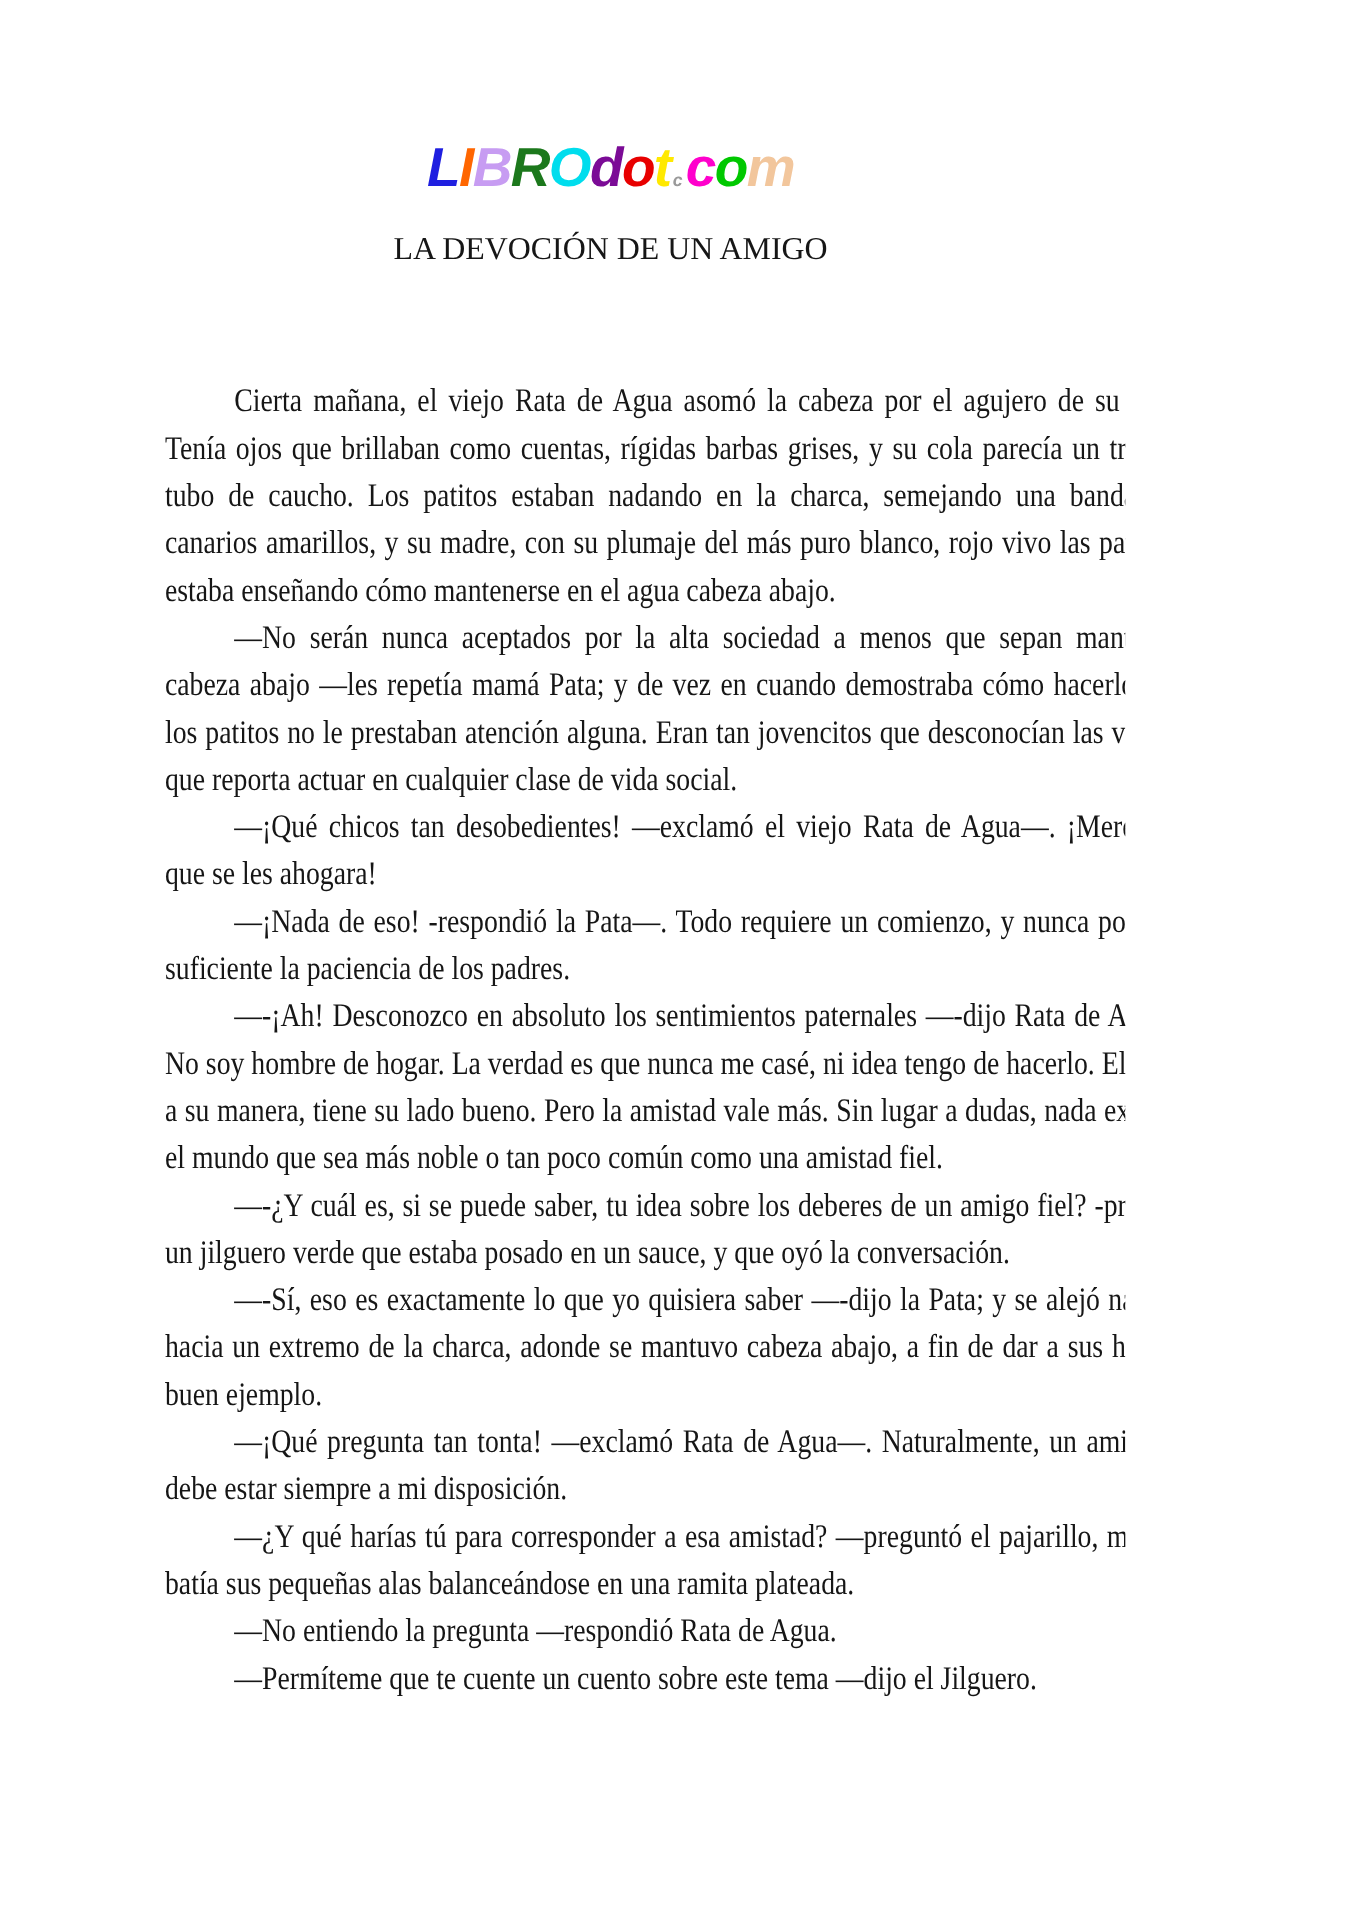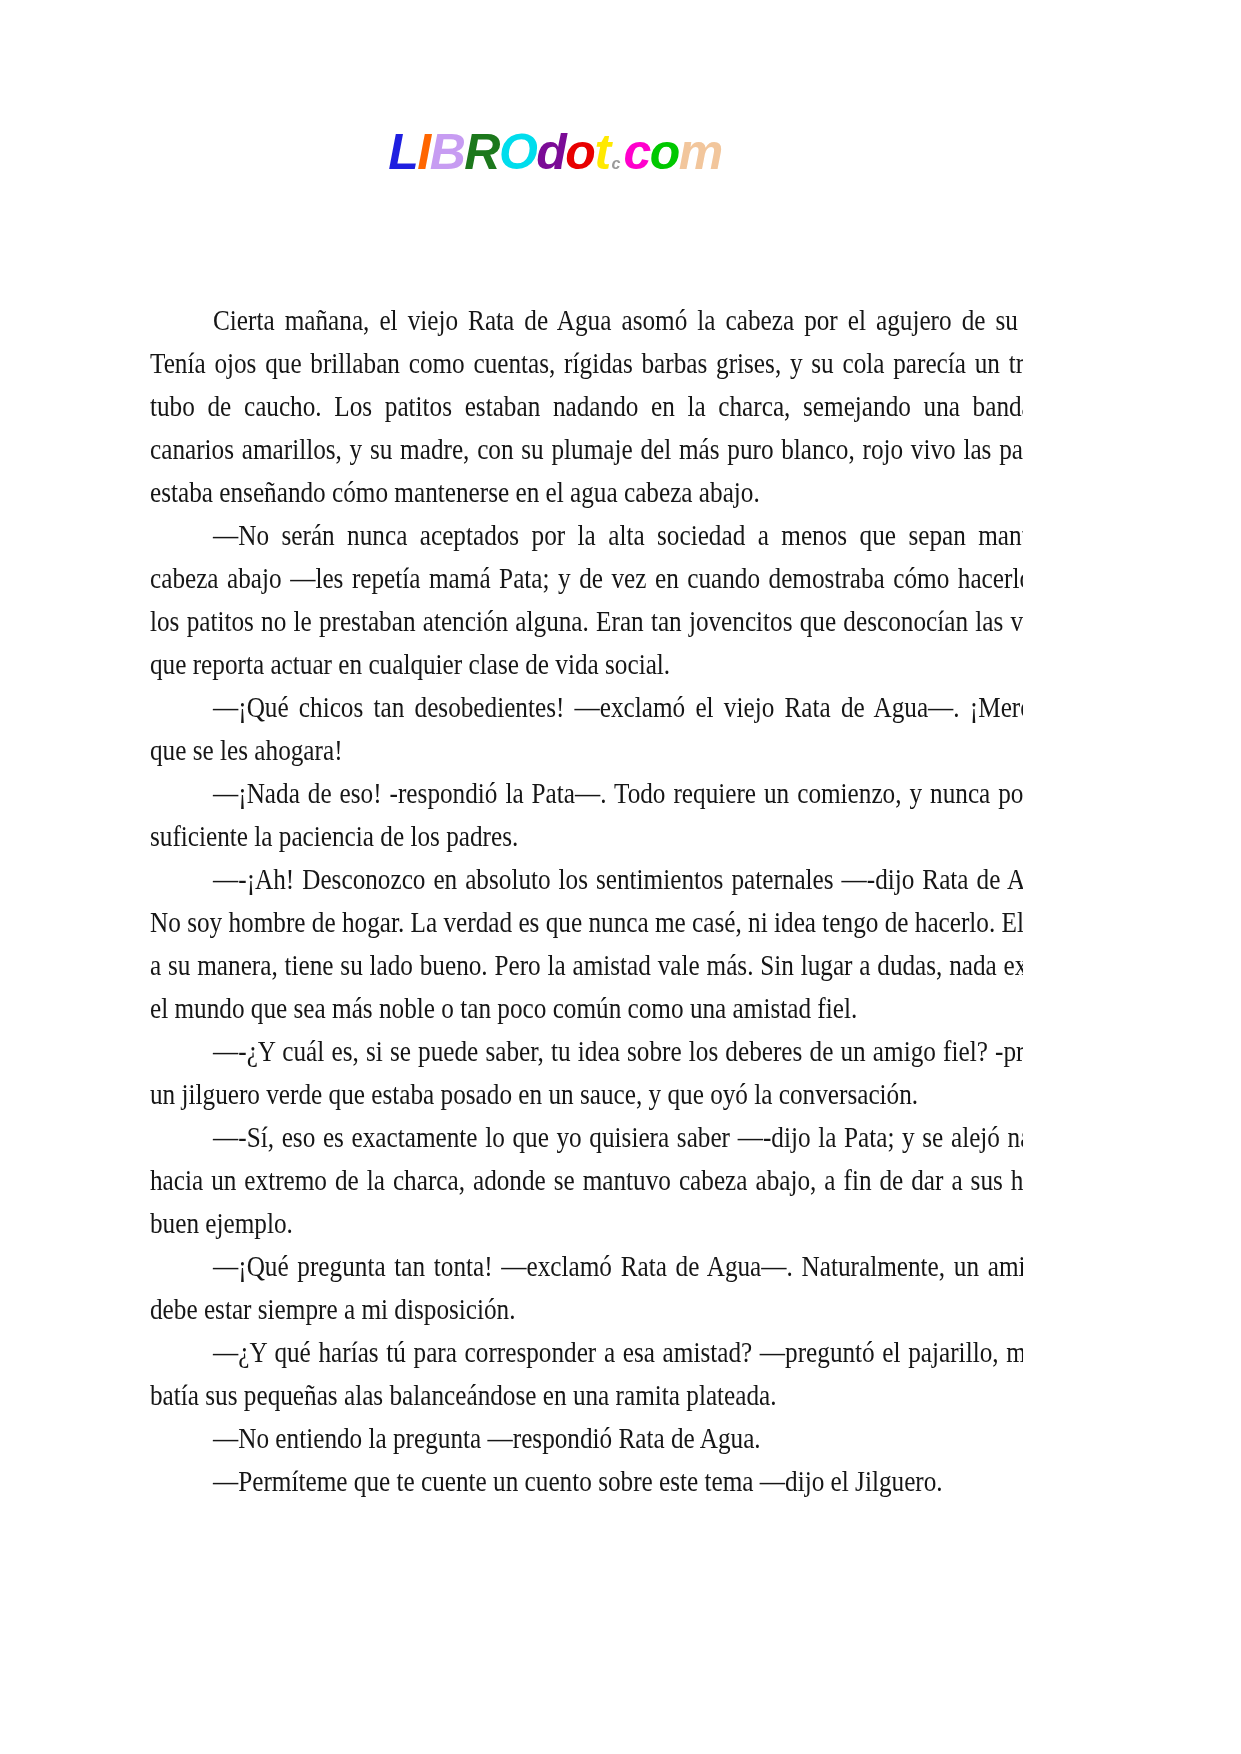--- a/index.html
+++ b/index.html
@@ -68,20 +68,21 @@
     text-align: justify;
     text-indent: 75px;
   }
 </style>
 </head>
 <body>
 
 <div class="page">
   <div class="header">
     <div class="logo"><span class="logo-letter" style="color: rgb(31, 31, 224);">L</span><span class="logo-letter" style="color: rgb(255, 102, 0);">I</span><span class="logo-letter" style="color: rgb(199, 156, 242);">B</span><span class="logo-letter" style="color: rgb(28, 120, 28);">R</span><span class="logo-letter" style="color: rgb(0, 221, 237);">O</span><span class="logo-letter" style="color: rgb(123, 11, 150);">d</span><span class="logo-letter" style="color: rgb(232, 0, 0);">o</span><span class="logo-letter" style="color: rgb(255, 233, 0);">t</span><span class="logo-letter small" style="color: rgb(154, 154, 154);">c</span><span class="logo-letter" style="color: rgb(255, 0, 204);">c</span><span class="logo-letter" style="color: rgb(0, 200, 0);">o</span><span class="logo-letter" style="color: rgb(242, 198, 156);">m</span></div>
+    <div class="title">LA DEVOCIÓN DE UN AMIGO</div>
   </div>
   <div class="content">
       <p>Cierta mañana, el viejo Rata de Agua asomó la cabeza por el agujero de su cueva. Tenía ojos que brillaban como cuentas, rígidas barbas grises, y su cola parecía un trozo de tubo de caucho. Los patitos estaban nadando en la charca, semejando una bandada de canarios amarillos, y su madre, con su plumaje del más puro blanco, rojo vivo las patas, les estaba enseñando cómo mantenerse en el agua cabeza abajo.</p>
       <p>—No serán nunca aceptados por la alta sociedad a menos que sepan mantenerse cabeza abajo —les repetía mamá Pata; y de vez en cuando demostraba cómo hacerlo. Pero los patitos no le prestaban atención alguna. Eran tan jovencitos que desconocían las ventajas que reporta actuar en cualquier clase de vida social.</p>
       <p>—¡Qué chicos tan desobedientes! —exclamó el viejo Rata de Agua—. ¡Merecerían que se les ahogara!</p>
       <p>—¡Nada de eso! -respondió la Pata—. Todo requiere un comienzo, y nunca podrá ser suficiente la paciencia de los padres.</p>
       <p>—-¡Ah! Desconozco en absoluto los sentimientos paternales —-dijo Rata de Agua—. No soy hombre de hogar. La verdad es que nunca me casé, ni idea tengo de hacerlo. El Amor, a su manera, tiene su lado bueno. Pero la amistad vale más. Sin lugar a dudas, nada existe en el mundo que sea más noble o tan poco común como una amistad fiel.</p>
       <p>—-¿Y cuál es, si se puede saber, tu idea sobre los deberes de un amigo fiel? -preguntó un jilguero verde que estaba posado en un sauce, y que oyó la conversación.</p>
       <p>—-Sí, eso es exactamente lo que yo quisiera saber —-dijo la Pata; y se alejó nadando hacia un extremo de la charca, adonde se mantuvo cabeza abajo, a fin de dar a sus hijos un buen ejemplo.</p>
       <p>—¡Qué pregunta tan tonta! —exclamó Rata de Agua—. Naturalmente, un amigo fiel debe estar siempre a mi disposición.</p>

